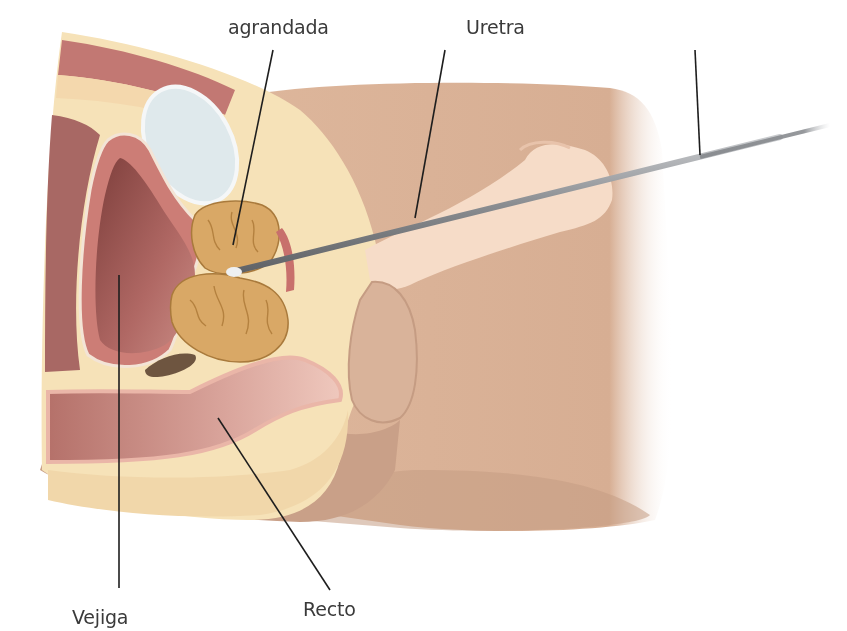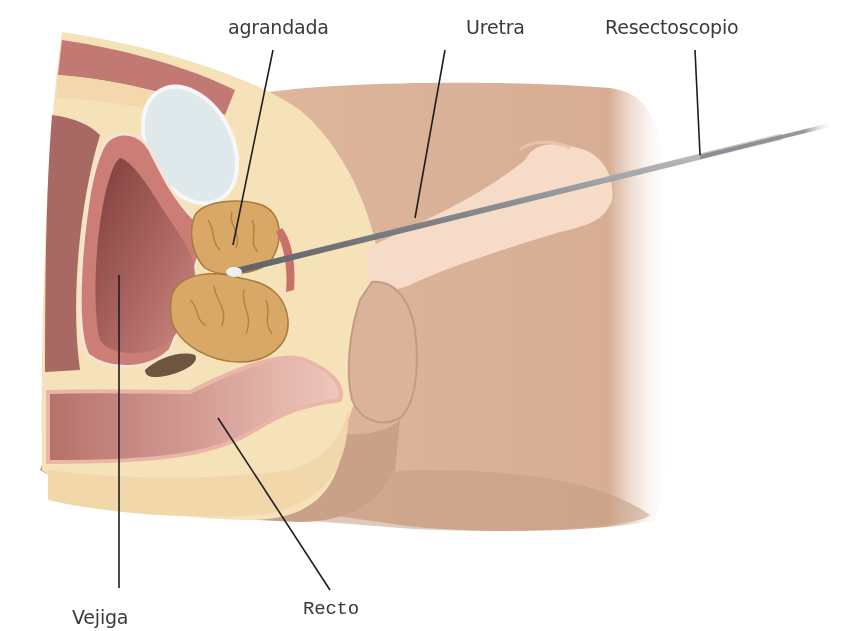--- a/index.html
+++ b/index.html
@@ -99,16 +99,15 @@
       <line x1="273" y1="50" x2="233" y2="245"></line>
       <line x1="445" y1="50" x2="415" y2="218"></line>
       <line x1="695" y1="50" x2="700" y2="155"></line>
       <line x1="119" y1="275" x2="119" y2="588"></line>
       <line x1="218" y1="418" x2="330" y2="590"></line>
     </g>
   </svg>
 
   <div class="label" style="left:228px; top:16px;">agrandada</div>
   <div class="label" style="left:418px; top:16px;margin-left:48px;">Uretra</div>
-  <div class="label" style="left:605px; top:16px;">Resectoscopio</div>
   <div class="label" style="left:72px; top:606px;">Vejiga</div>
-  <div class="label" style="left:303px; top:598px;font-family:Liberation Mono, monospace;">Recto</div>
+  <div class="label" style="left:303px; top:598px;">Recto</div>
 </div>
 
 </body></html>

